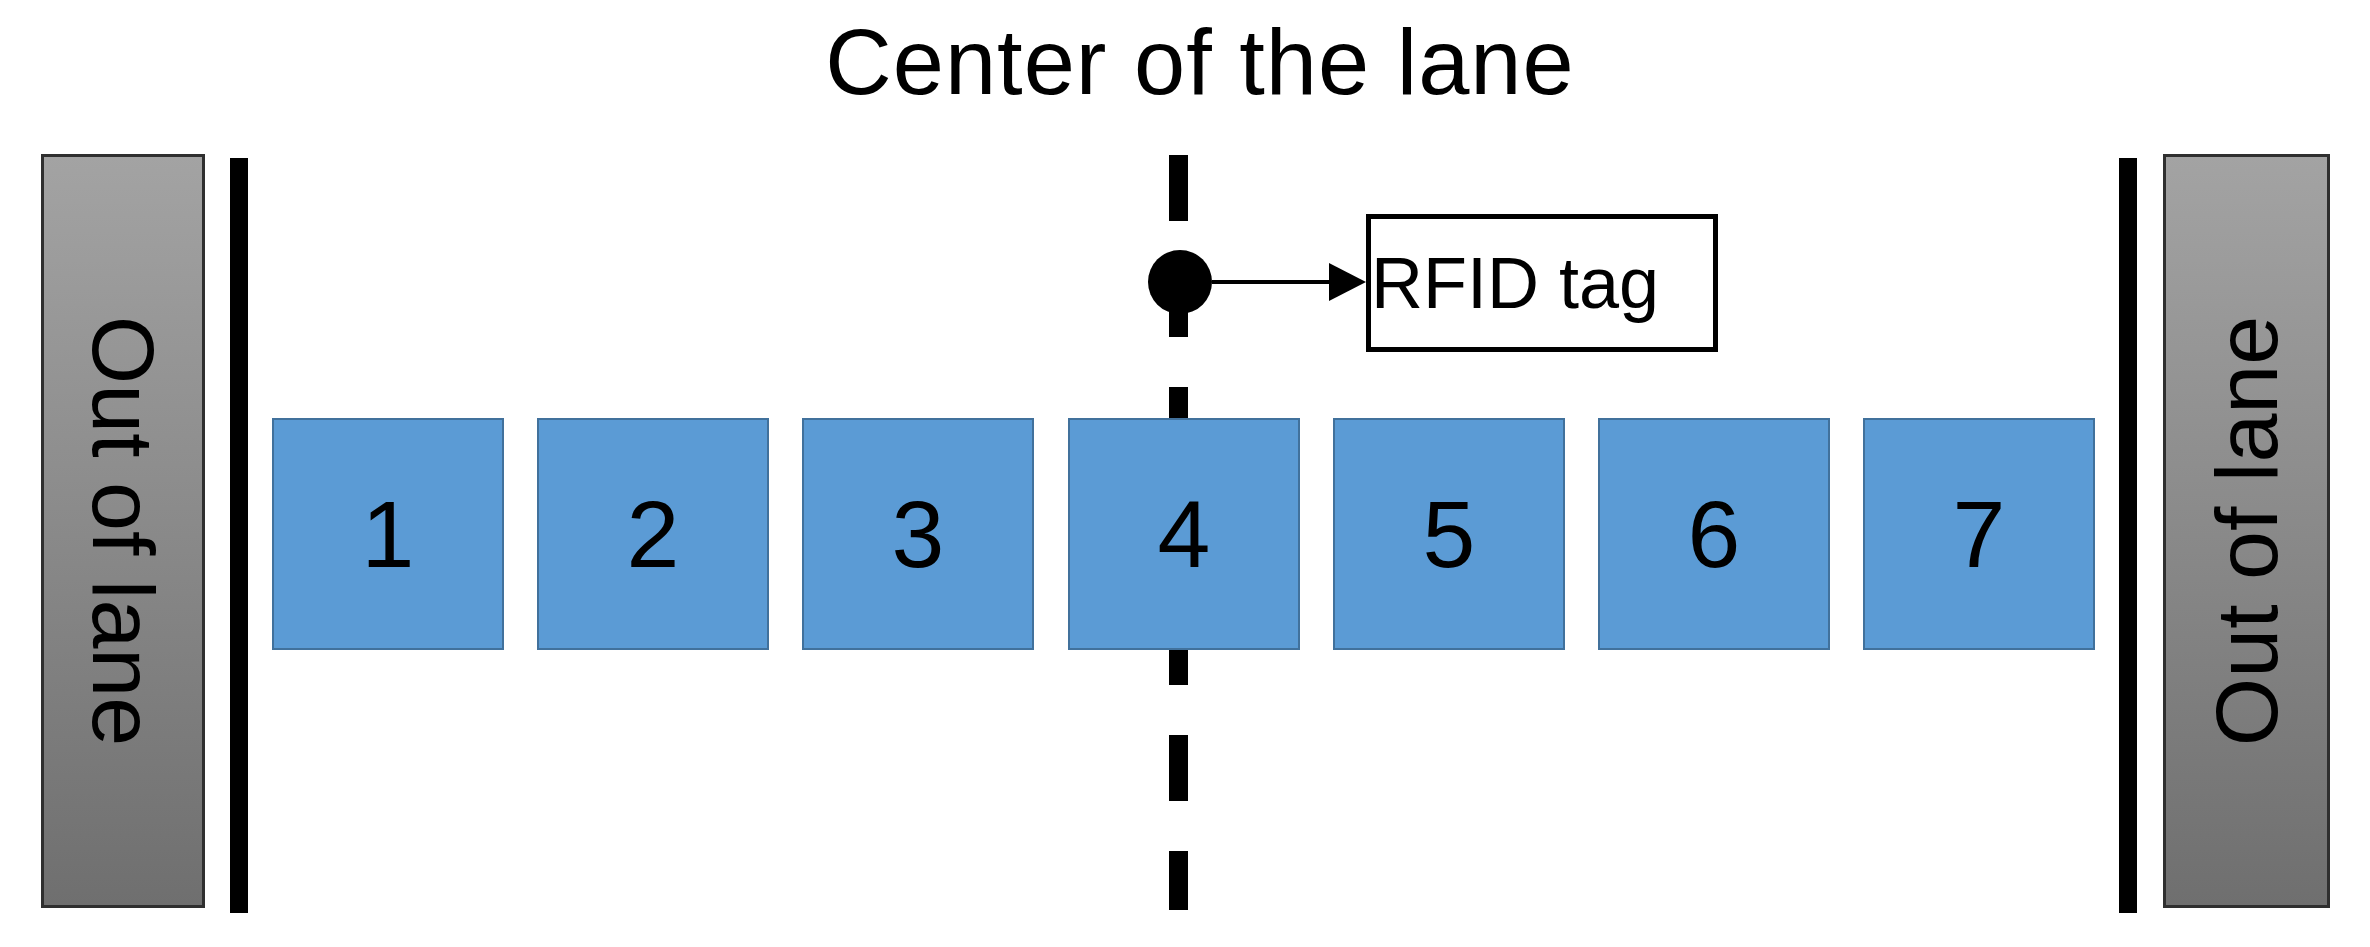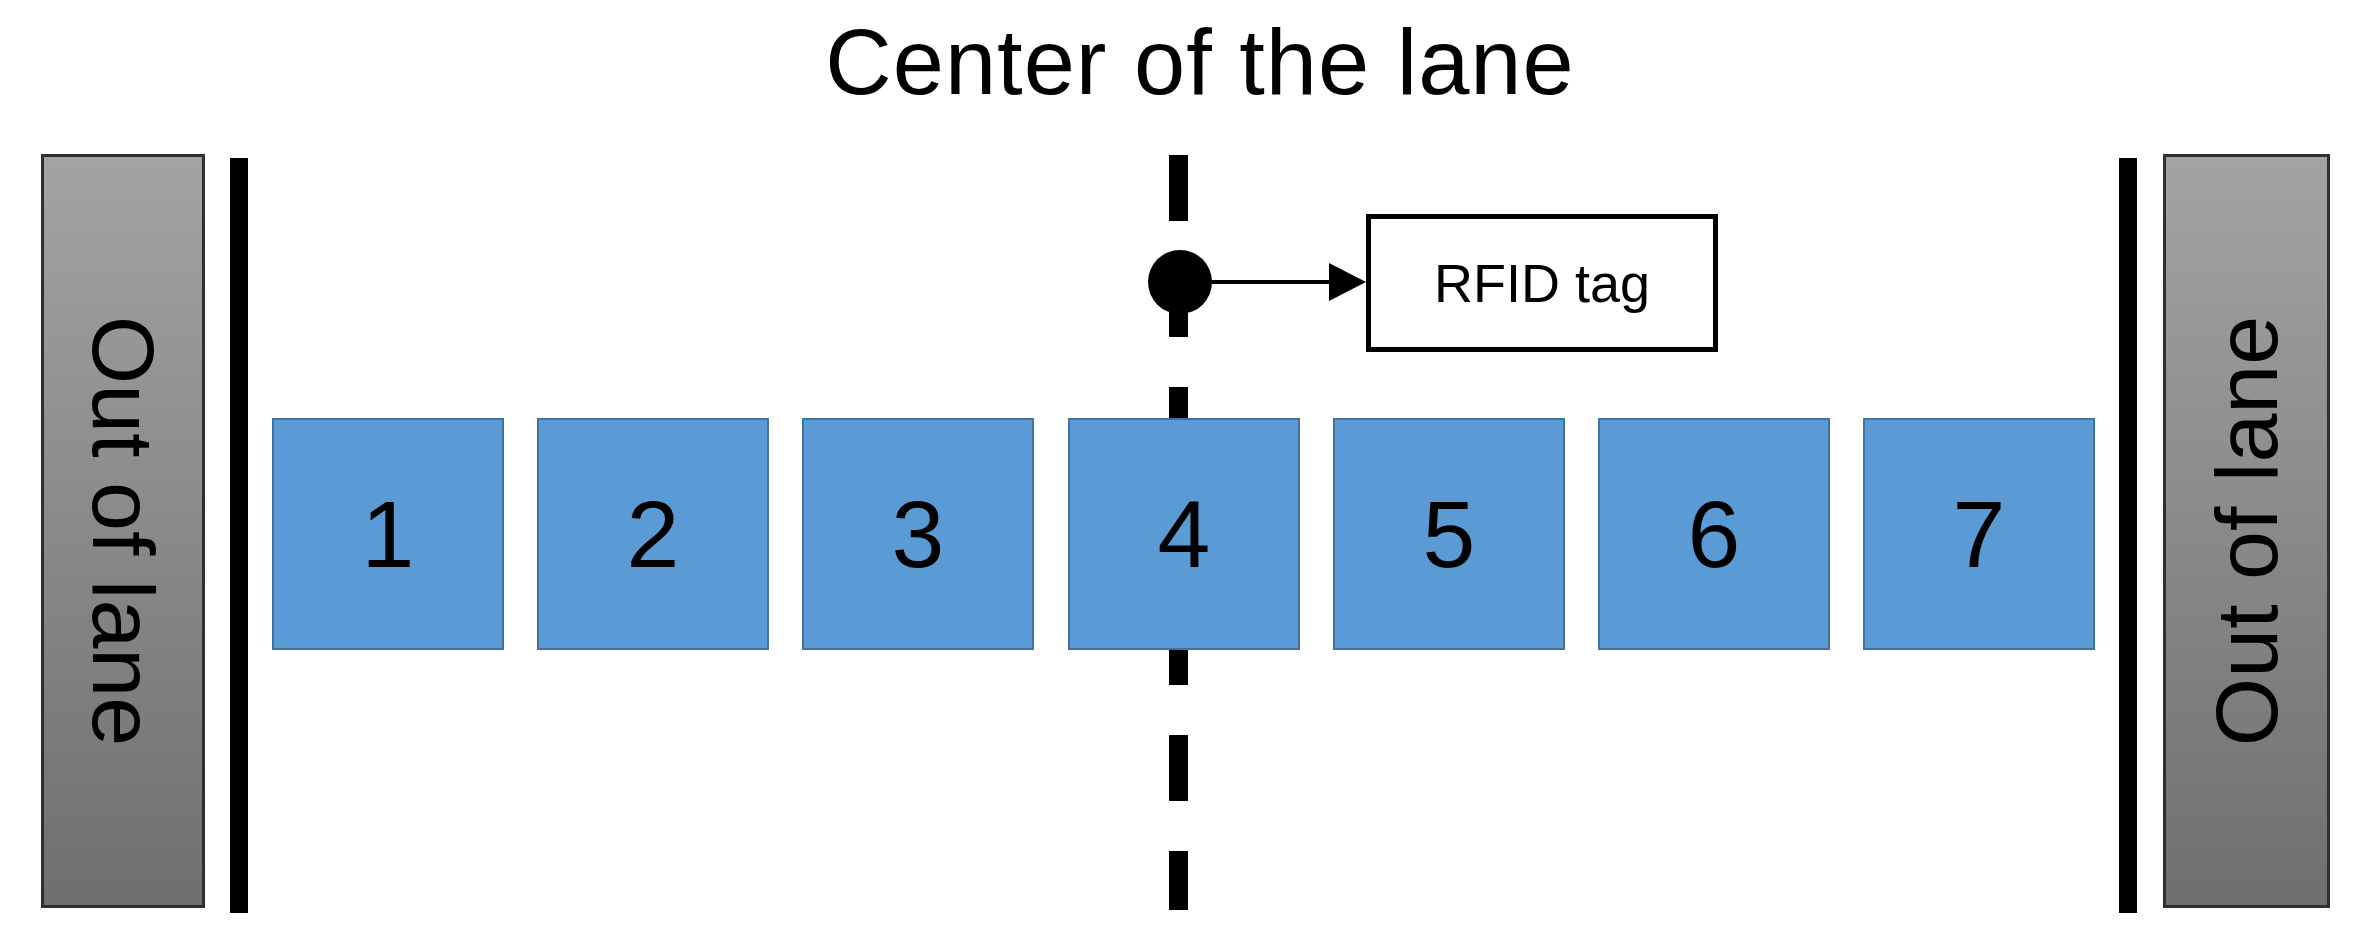--- a/index.html
+++ b/index.html
@@ -42,22 +42,22 @@
   }
   
   .arrow-line{position:absolute;left:1212px;top:280px;width:118px;height:4px;background:#000;z-index:4;}
   .arrow-head{
     position:absolute;left:1329px;top:263px;width:0;height:0;z-index:4;
     border-left:37px solid #000;border-top:19px solid transparent;border-bottom:19px solid transparent;
   }
   .rfid-box{
     position:absolute;left:1366px;top:214px;width:352px;height:138px;box-sizing:border-box;
     border:5px solid #000;background:#fff;z-index:4;
-    display:flex;align-items:center;justify-content:center;
-    font-size:54px;white-space:nowrap;
+    display:flex;align-items:center;justify-content:flex-start;
+    font-size:72px;white-space:nowrap;
   }
   
   .sensors{position:absolute;left:272px;top:418px;width:1823px;height:232px;z-index:2;}
   .sensor{
     position:absolute;top:0;width:232px;height:232px;box-sizing:border-box;
     background:#5b9bd5;border:2px solid #41719c;
     display:flex;align-items:center;justify-content:center;
     font-size:95px;color:#000;
   }
   .sensor:nth-child(1){left:0;}

